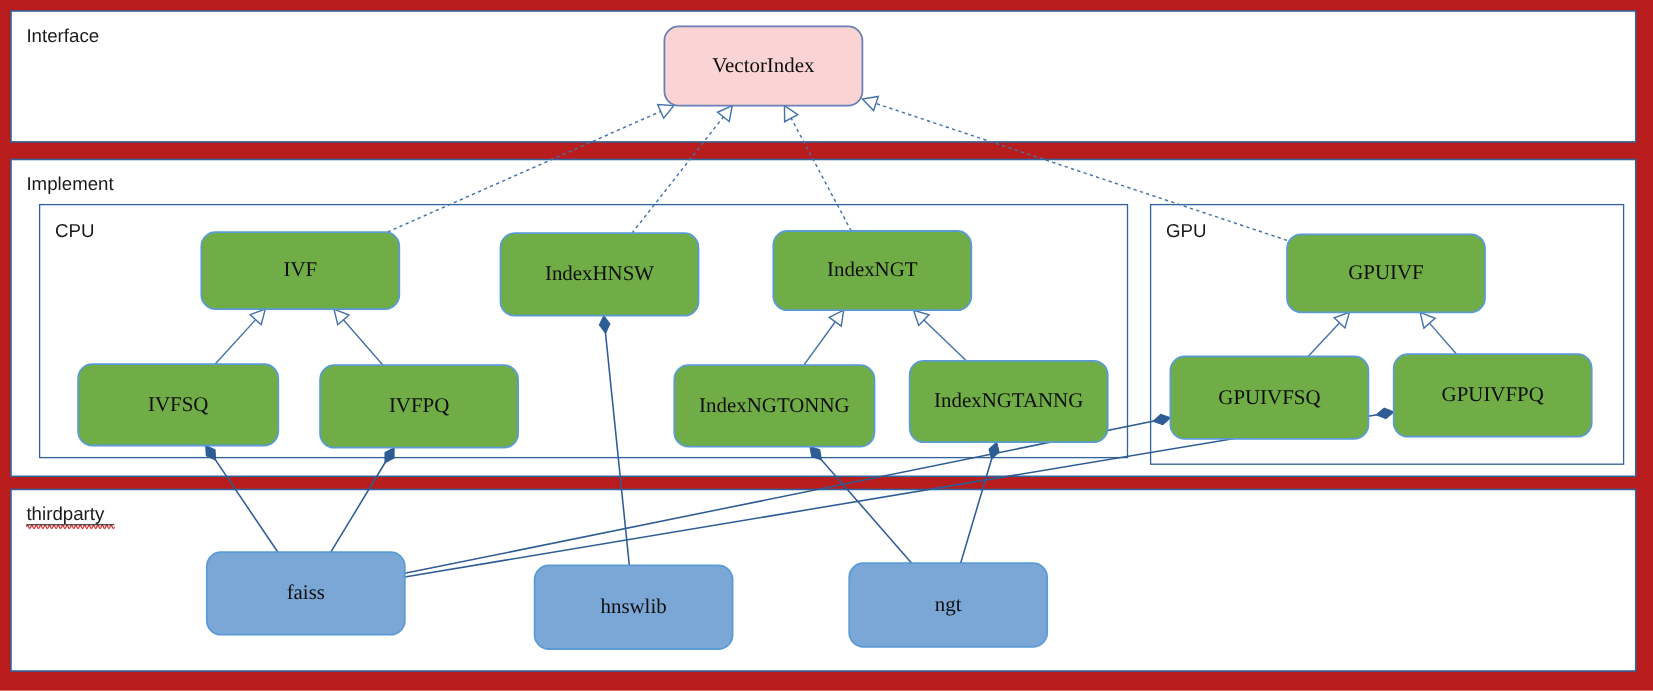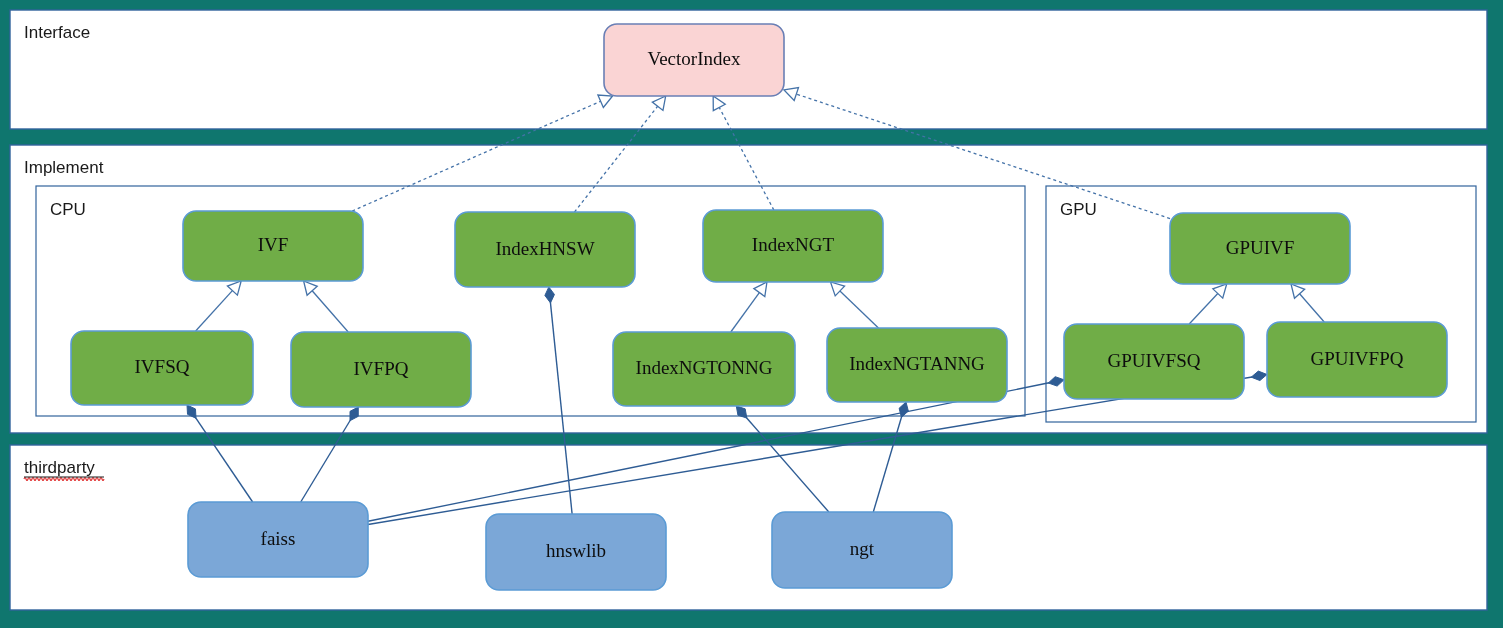--- a/index.html
+++ b/index.html
@@ -10,21 +10,21 @@
   body {
     width: 1503px;
     height: 628px;
     font-family: "Liberation Sans", sans-serif;
     overflow: hidden;
   }
   #canvas {
     position: relative;
     width: 1503px;
     height: 628px;
-    background: #0f766e;
+    background: #b91c1c;
   }
   svg.diagram {
     position: absolute;
     top: 0;
     left: 0;
     width: 1503px;
     height: 628px;
   }
   .group-frame {
     fill: #ffffff;

